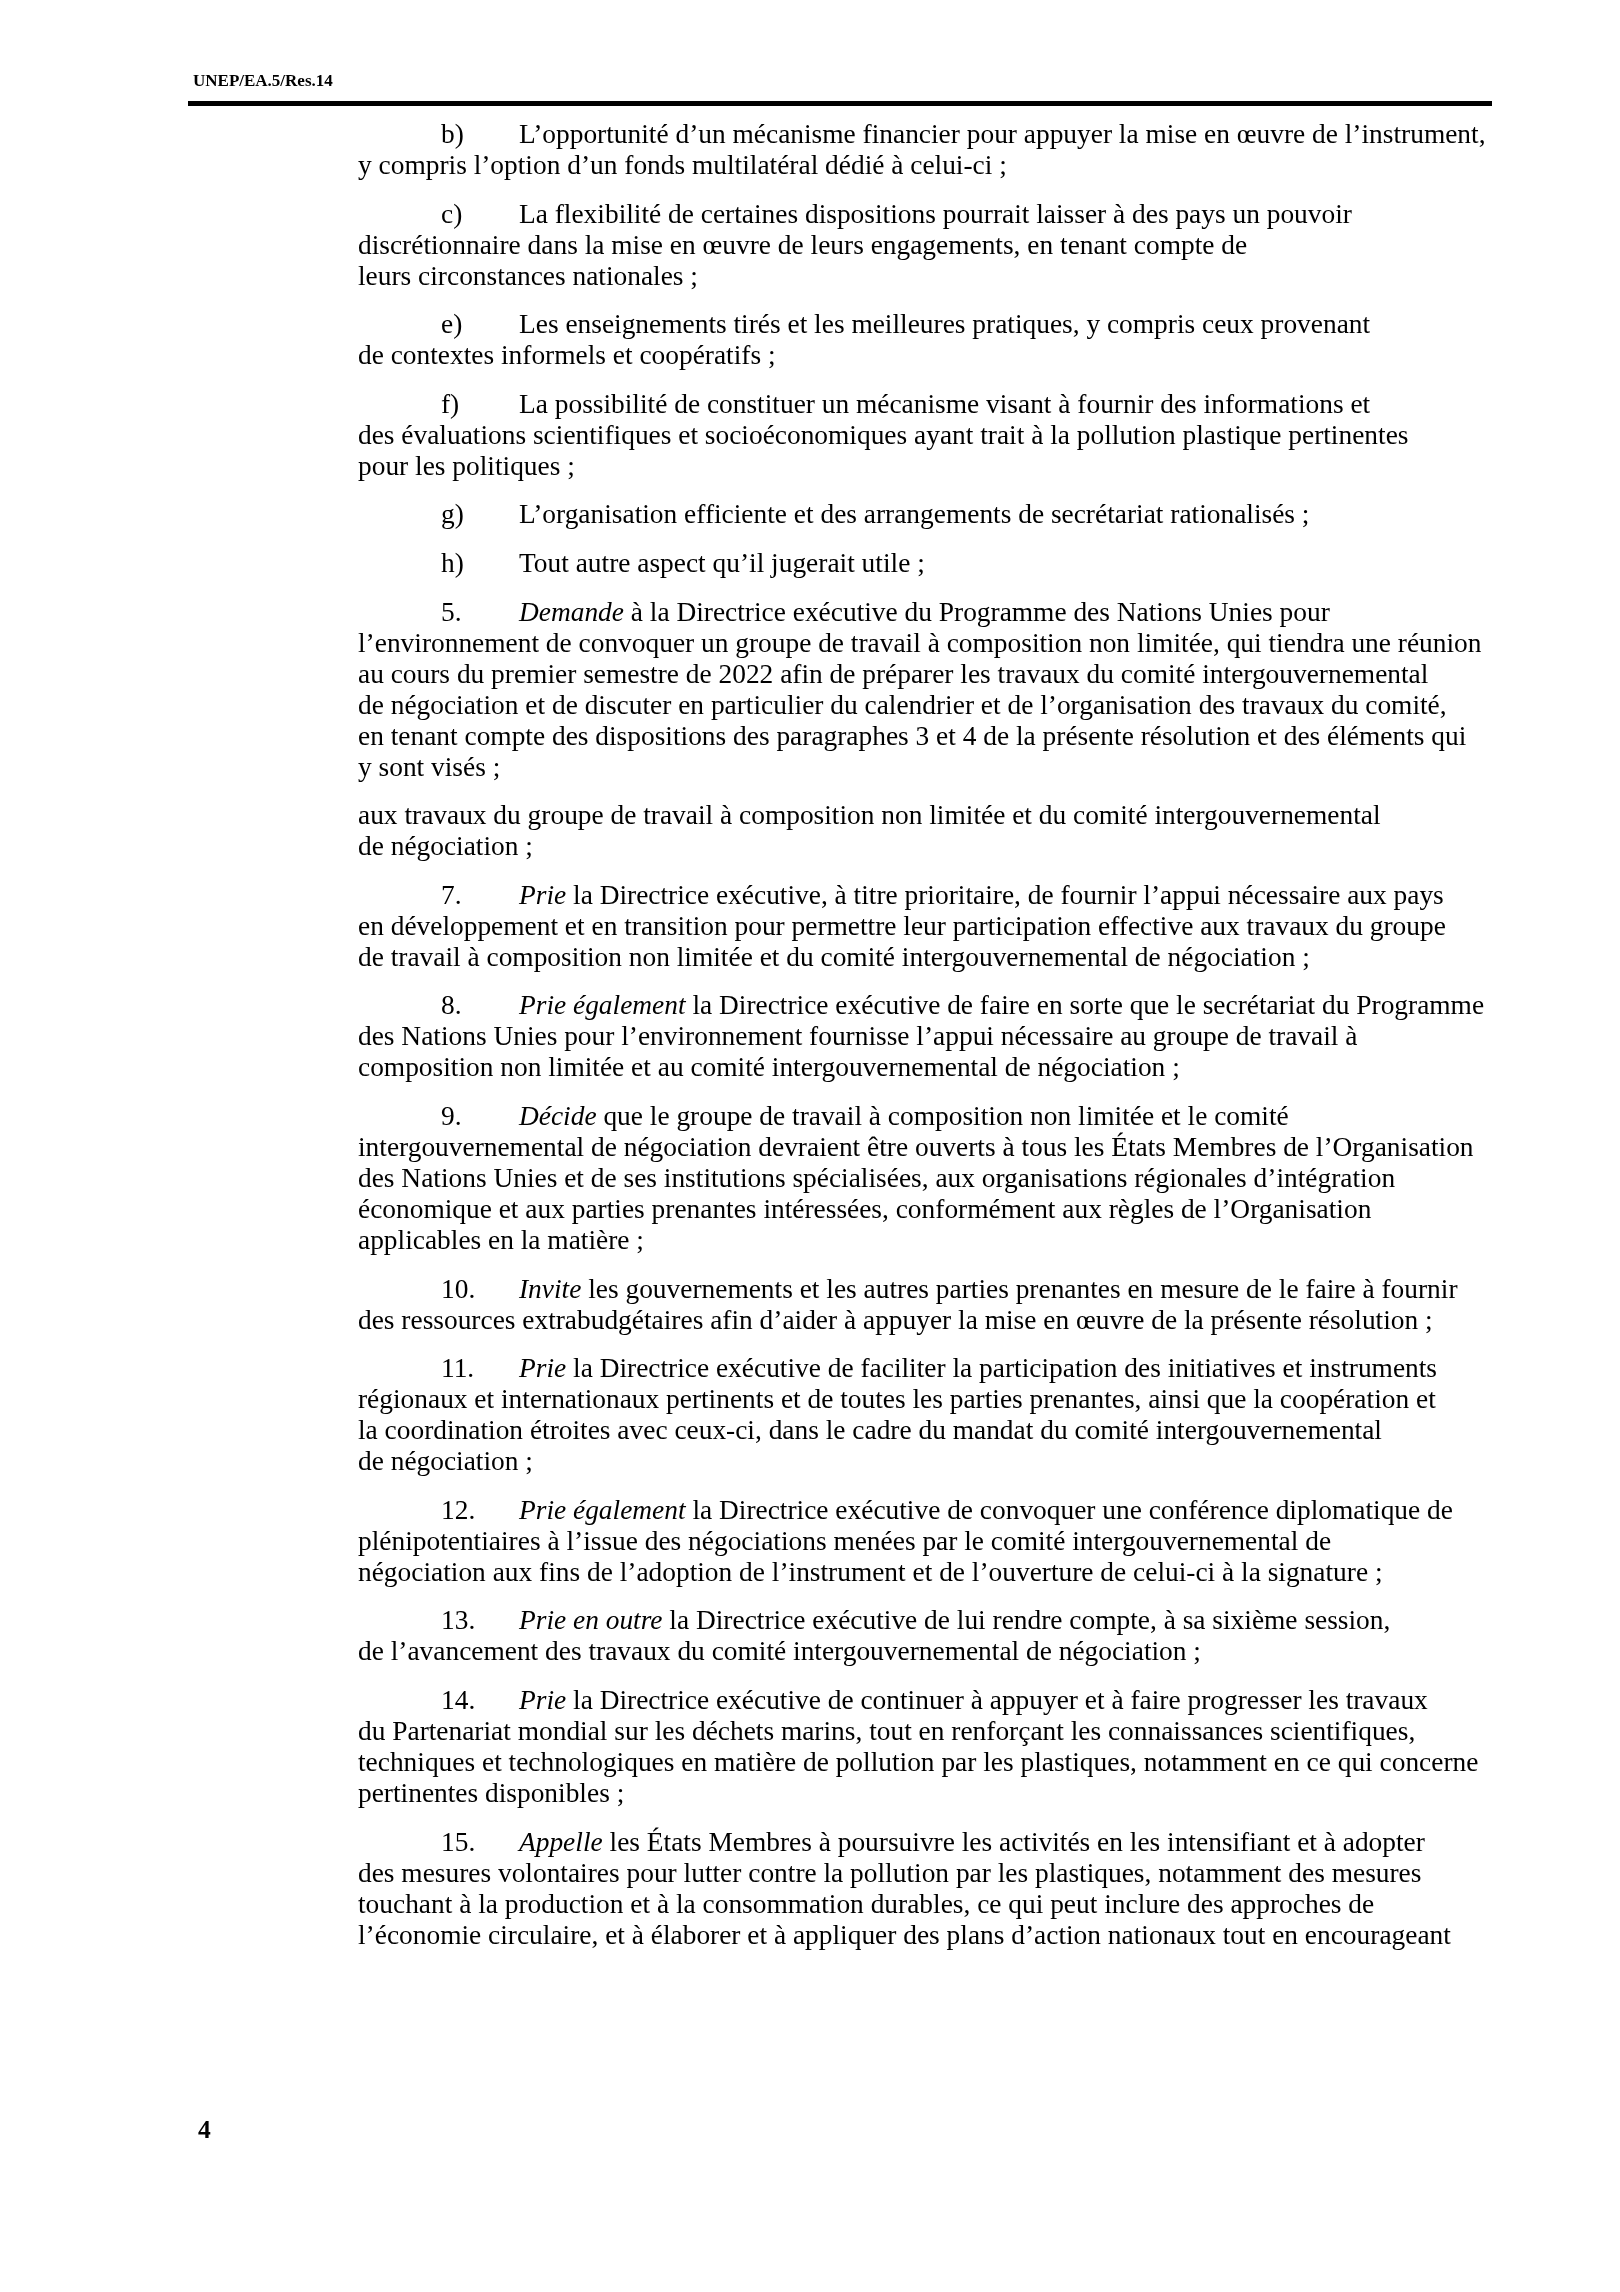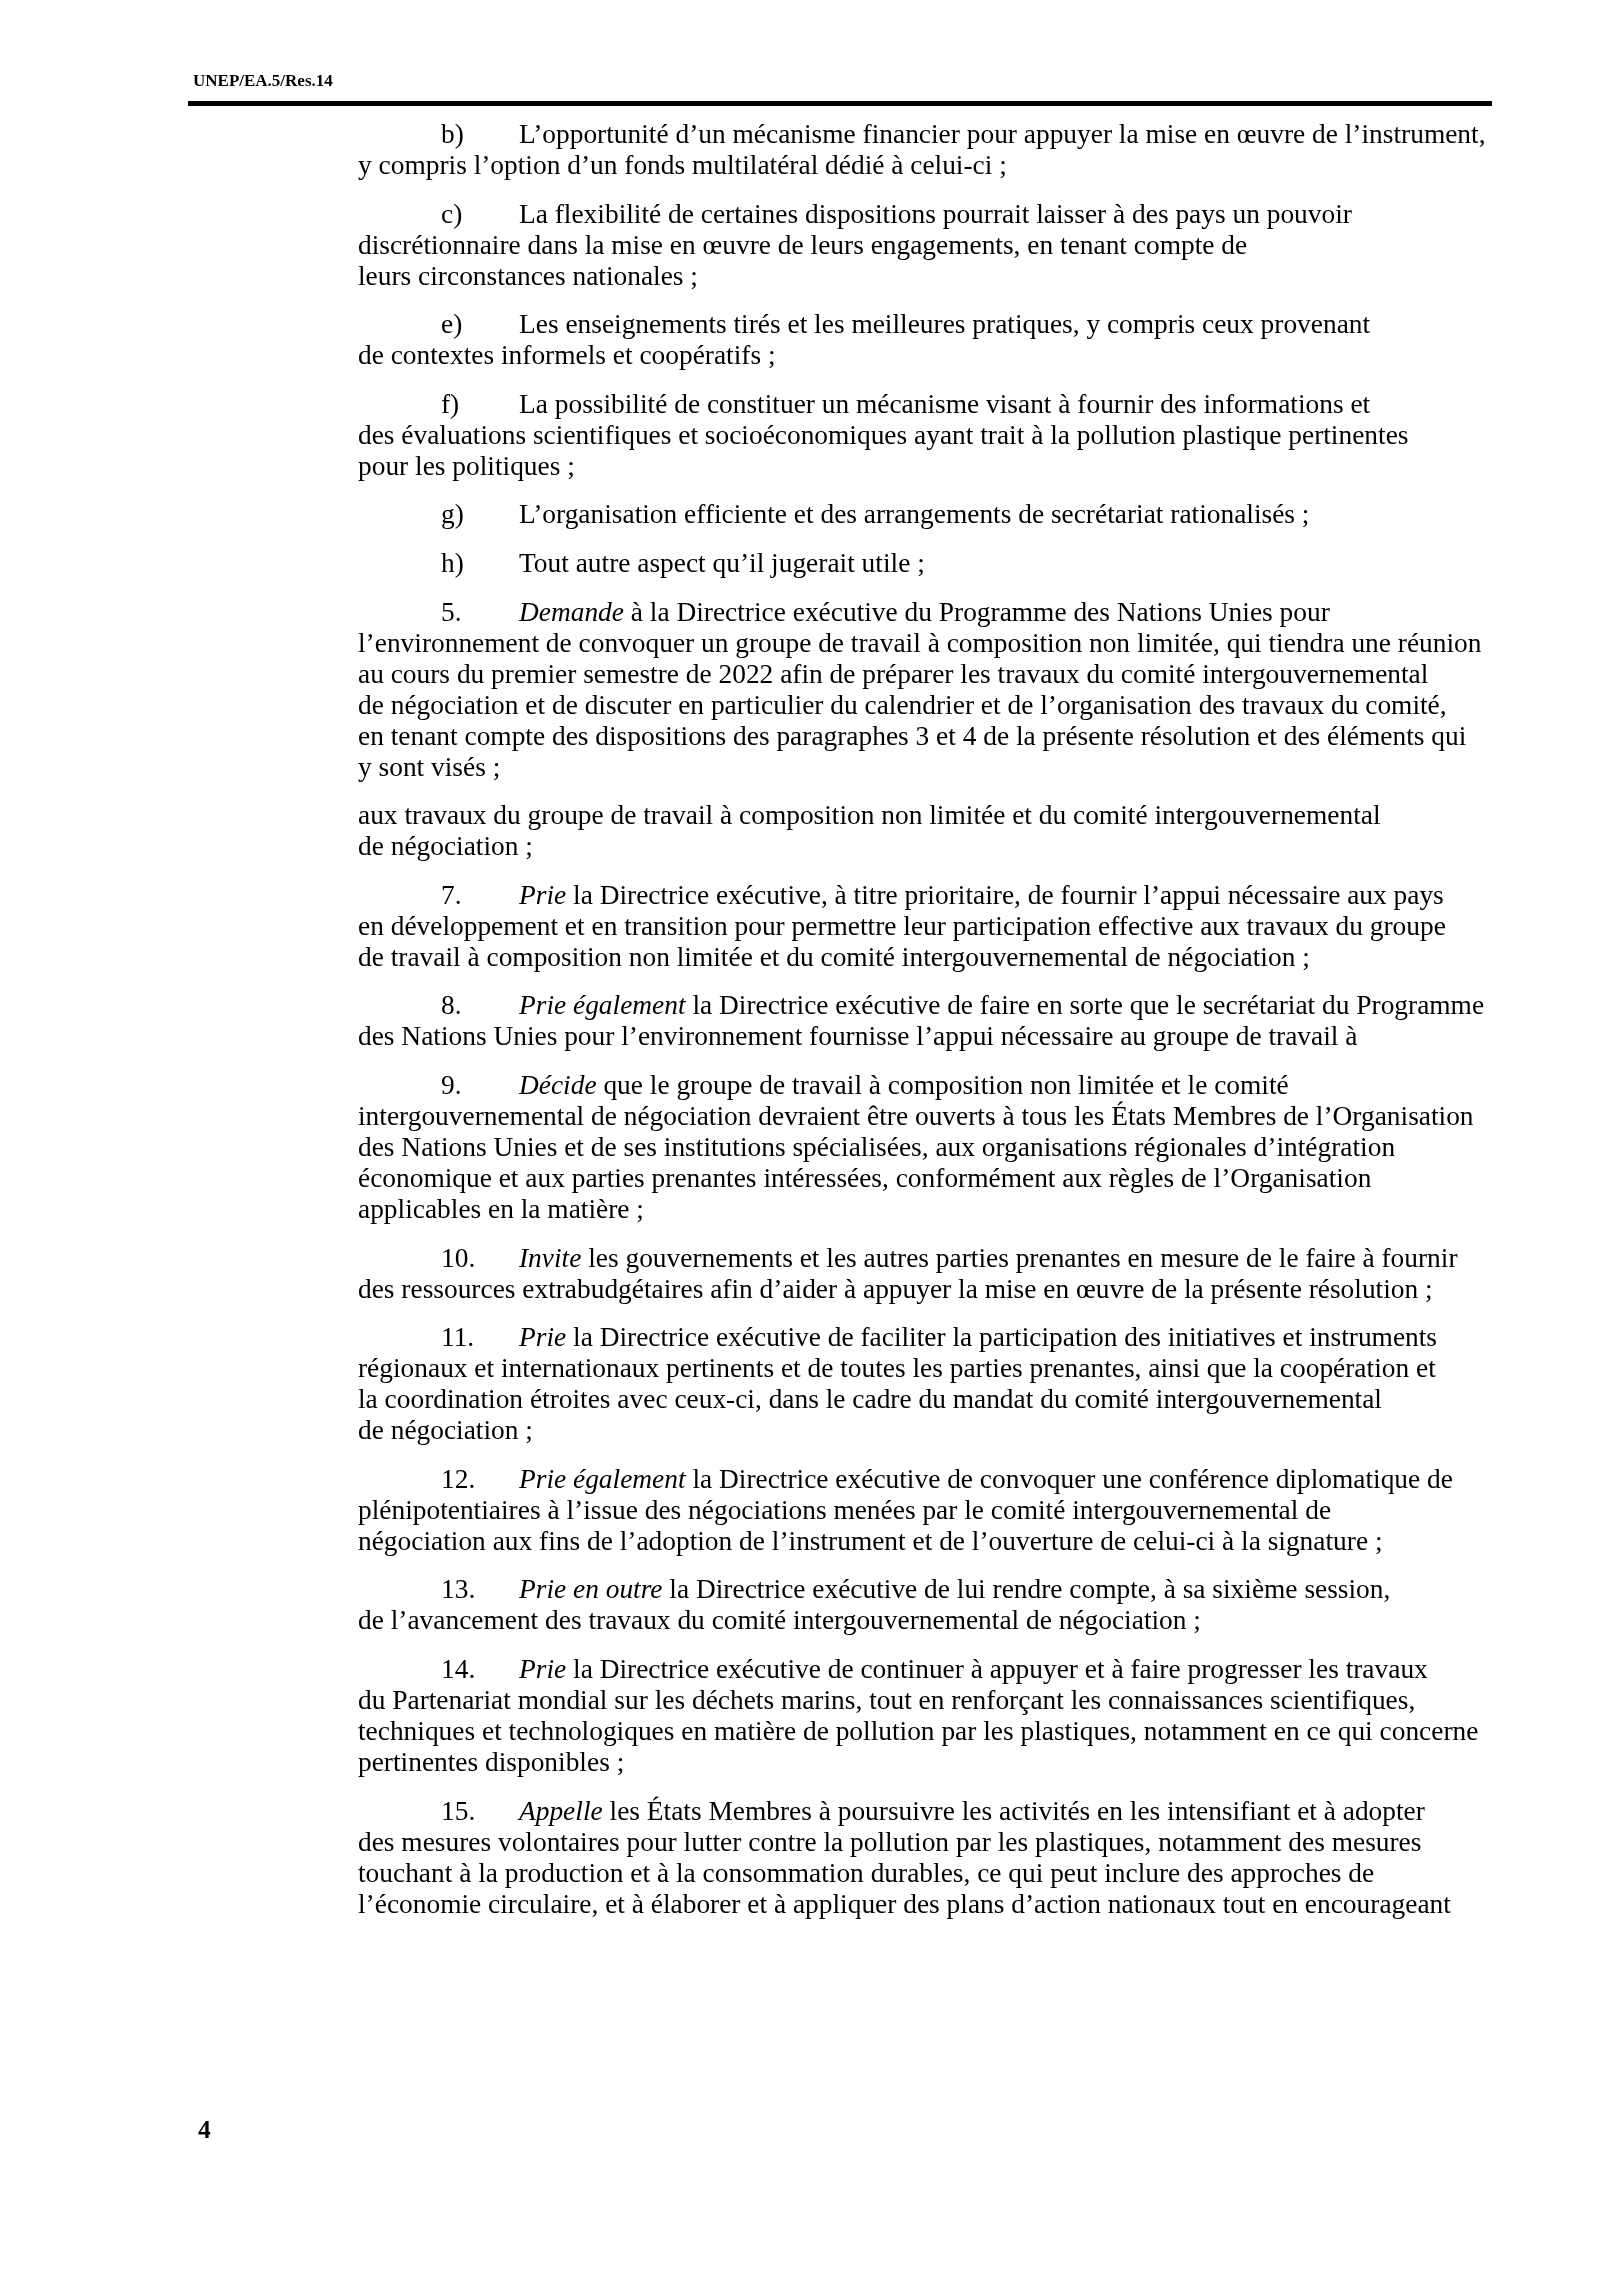--- a/index.html
+++ b/index.html
@@ -101,20 +101,21 @@
         <div class="line">de négociation ;</div>
       </div>
       <div class="para">
         <div class="line"><span class="marker">7.</span><span class="lead">Prie</span><span> la Directrice exécutive, à titre prioritaire, de fournir l’appui nécessaire aux pays</span></div>
         <div class="line">en développement et en transition pour permettre leur participation effective aux travaux du groupe</div>
         <div class="line">de travail à composition non limitée et du comité intergouvernemental de négociation ;</div>
       </div>
       <div class="para">
         <div class="line"><span class="marker">8.</span><span class="lead">Prie également</span><span> la Directrice exécutive de faire en sorte que le secrétariat du Programme</span></div>
         <div class="line">des Nations Unies pour l’environnement fournisse l’appui nécessaire au groupe de travail à</div>
+        <div class="line">composition non limitée et au comité intergouvernemental de négociation ;</div>
       </div>
       <div class="para">
         <div class="line"><span class="marker">9.</span><span class="lead">Décide</span><span> que le groupe de travail à composition non limitée et le comité</span></div>
         <div class="line">intergouvernemental de négociation devraient être ouverts à tous les États Membres de l’Organisation</div>
         <div class="line">des Nations Unies et de ses institutions spécialisées, aux organisations régionales d’intégration</div>
         <div class="line">économique et aux parties prenantes intéressées, conformément aux règles de l’Organisation</div>
         <div class="line">applicables en la matière ;</div>
       </div>
       <div class="para">
         <div class="line"><span class="marker">10.</span><span class="lead">Invite</span><span> les gouvernements et les autres parties prenantes en mesure de le faire à fournir</span></div>

